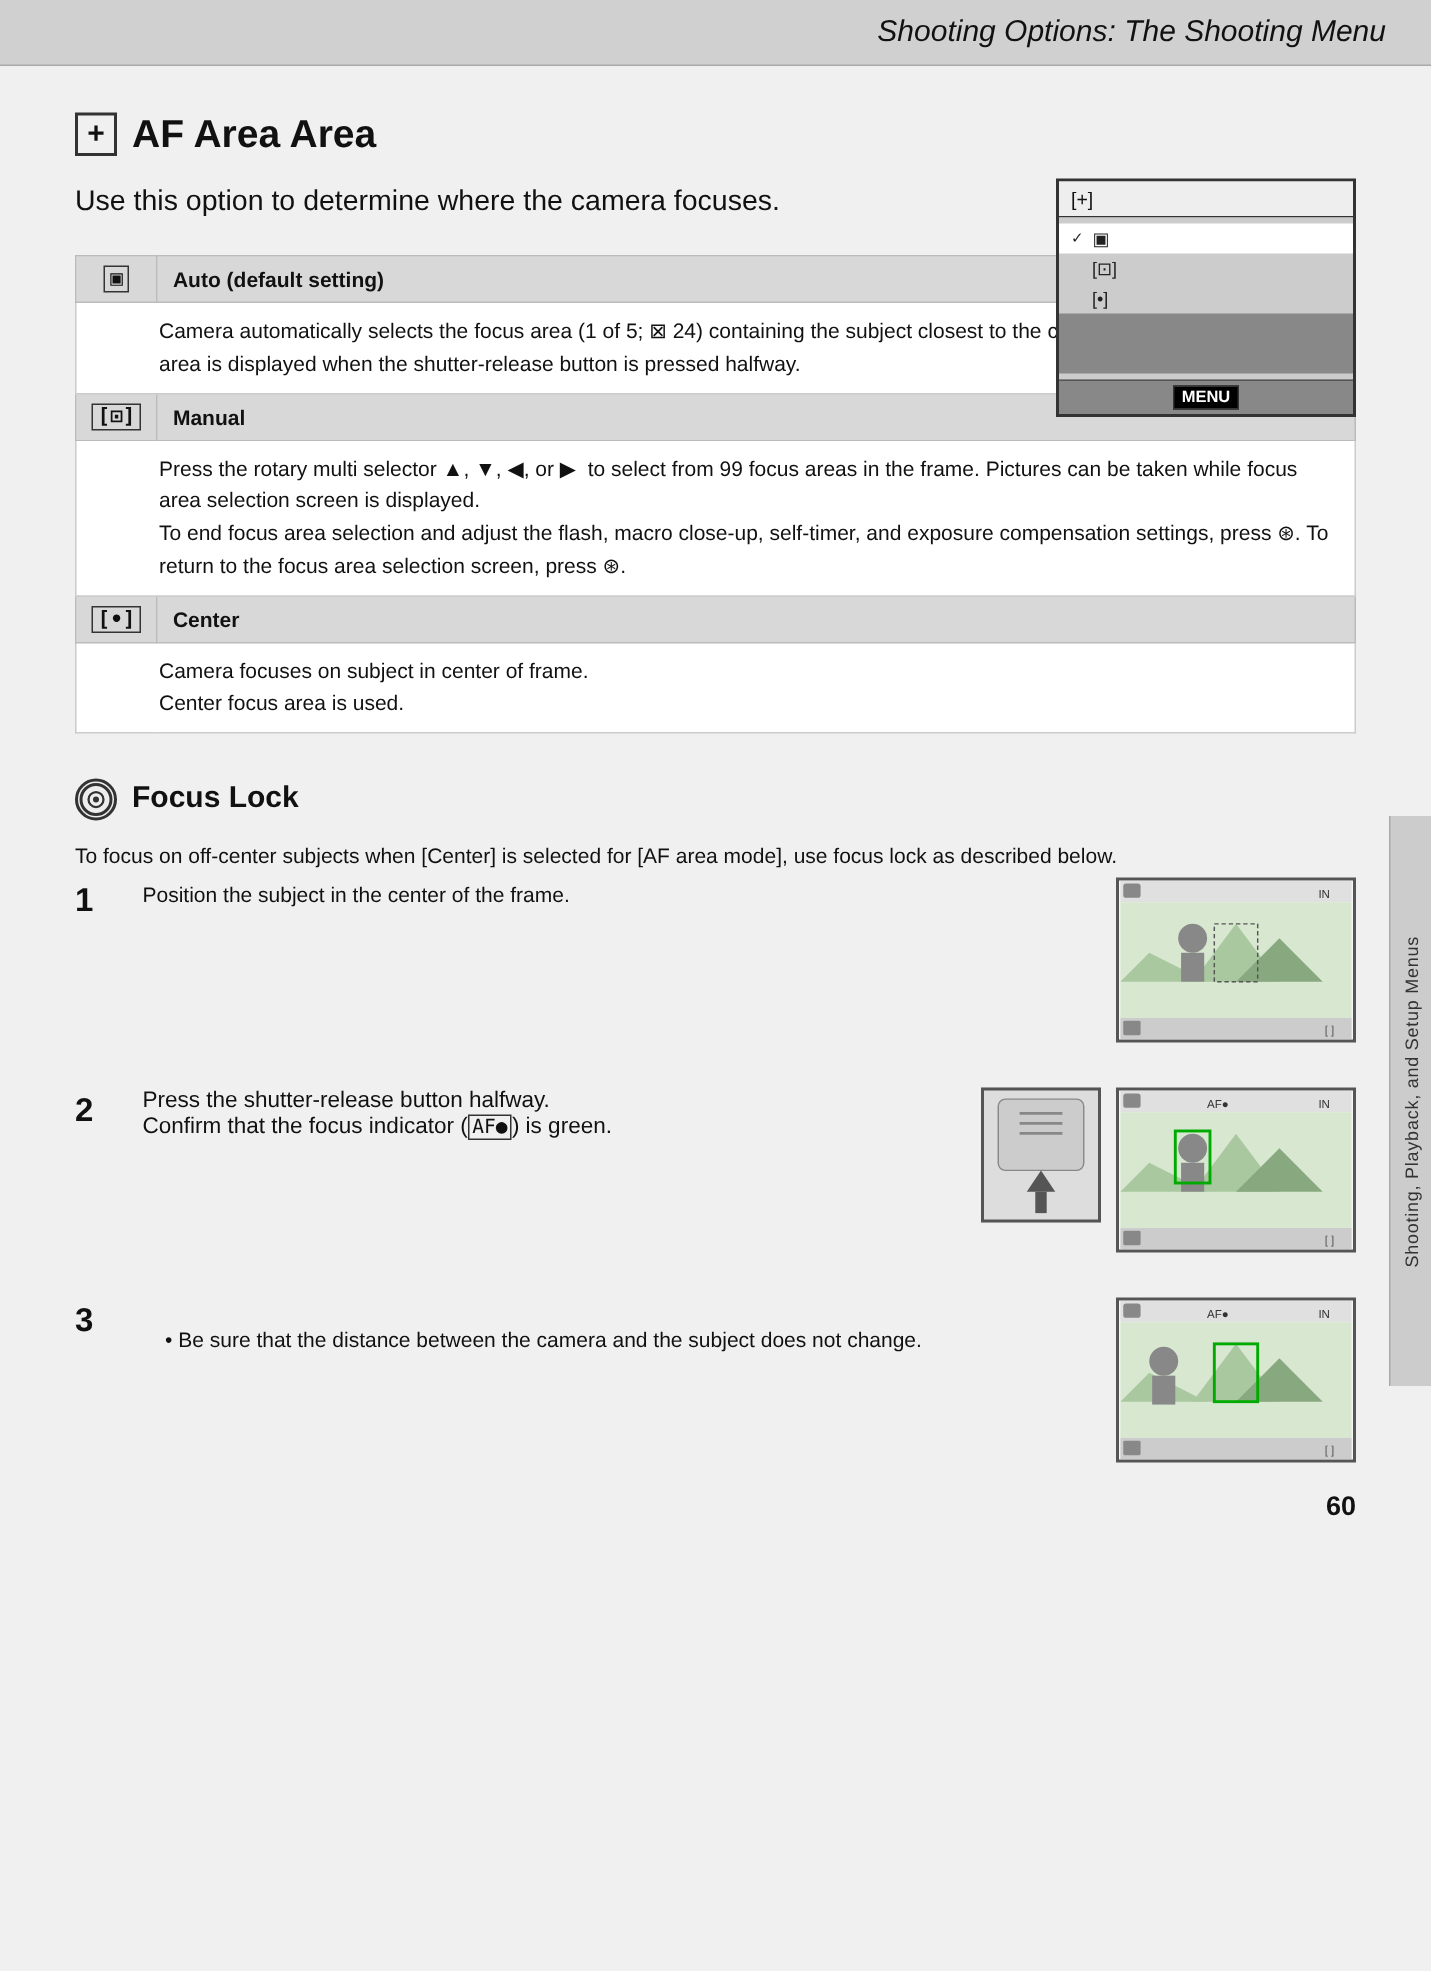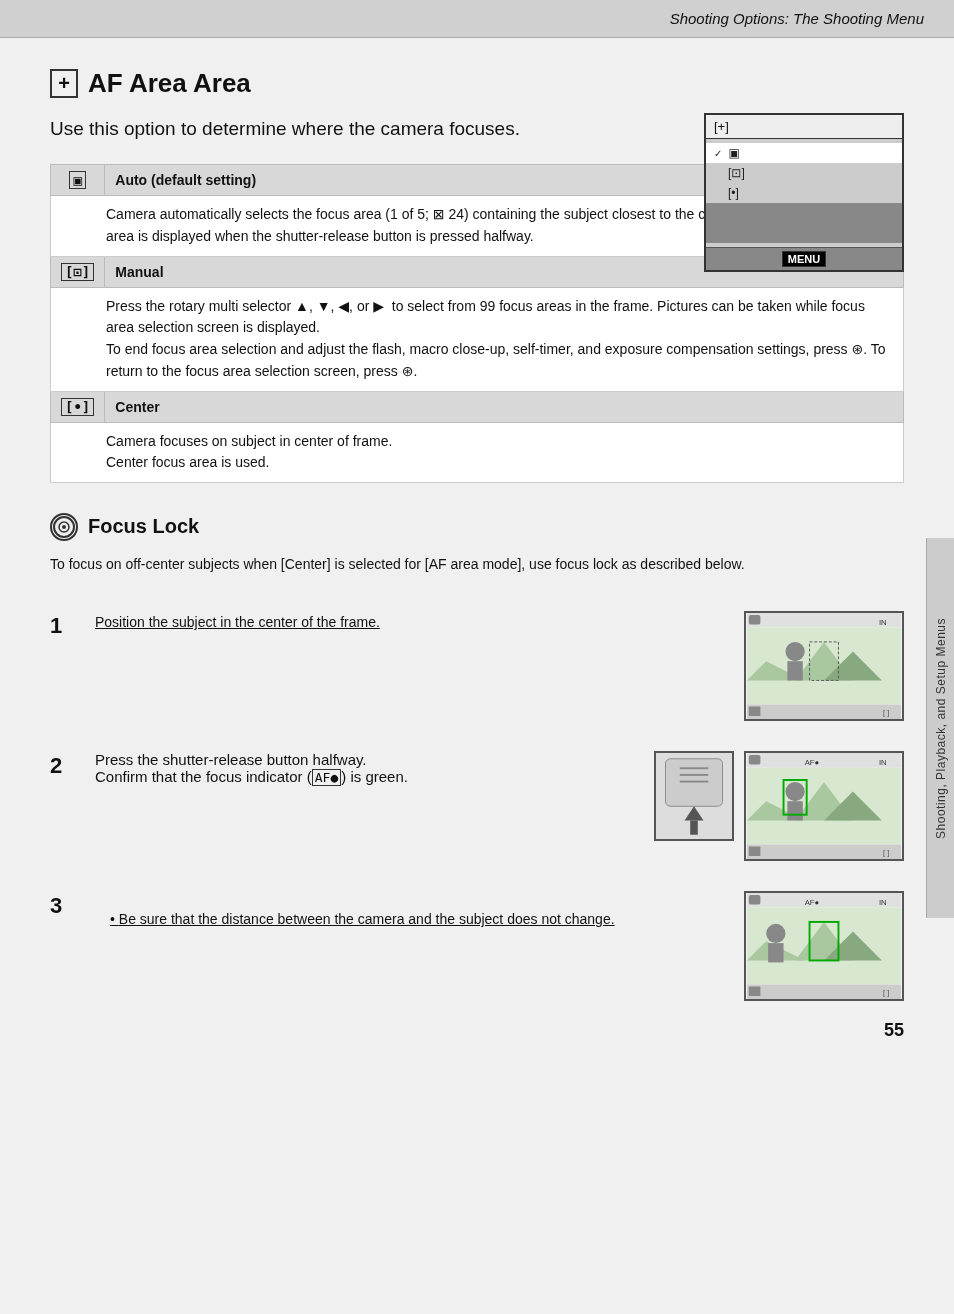--- a/index.html
+++ b/index.html
@@ -11,21 +11,21 @@
       font-size: 15px;
       color: #111;
       position: relative;
     }
 
     .header-bar {
       background: #d0d0d0;
       width: 100%;
       padding: 10px 30px;
       text-align: right;
-      font-size: 15px;
+      font-size: 20px;
       font-style: italic;
       color: #111;
       border-bottom: 1px solid #aaa;
     }
 
     .main-content {
       padding: 30px 50px 30px 50px;
       position: relative;
     }
 
@@ -184,21 +184,21 @@
       align-items: center;
       justify-content: center;
       font-size: 14px;
       font-weight: bold;
       background: #eee;
     }
 
     .focus-intro {
       font-size: 14px;
       line-height: 1.6;
-      margin-bottom: 36px;
+      margin-bottom: 4px;
       max-width: 780px;
     }
 
     
     .step {
       display: flex;
       gap: 20px;
       margin-bottom: 30px;
       align-items: flex-start;
     }
@@ -208,21 +208,20 @@
       font-weight: bold;
       min-width: 25px;
       flex-shrink: 0;
       margin-top: 2px;
     }
 
     .step-content {
       flex: 1;
       font-size: 14px;
       line-height: 1.6;
-      text-decoration: underline;
     }
 
     .step-content .main-text {
       margin-bottom: 5px;
     }
 
     .step-content .bullet {
       margin-left: 15px;
       margin-top: 17px;
     }
@@ -499,15 +498,15 @@
         </div>
       </div>
     </div>
 
   </div>
 
   <div class="side-tab">
     <span class="side-tab-text">Shooting, Playback, and Setup Menus</span>
   </div>
 
-  <div class="page-number">55</div>
+  <div class="page-number">60</div>
 
 </div>
 
 </body></html>

